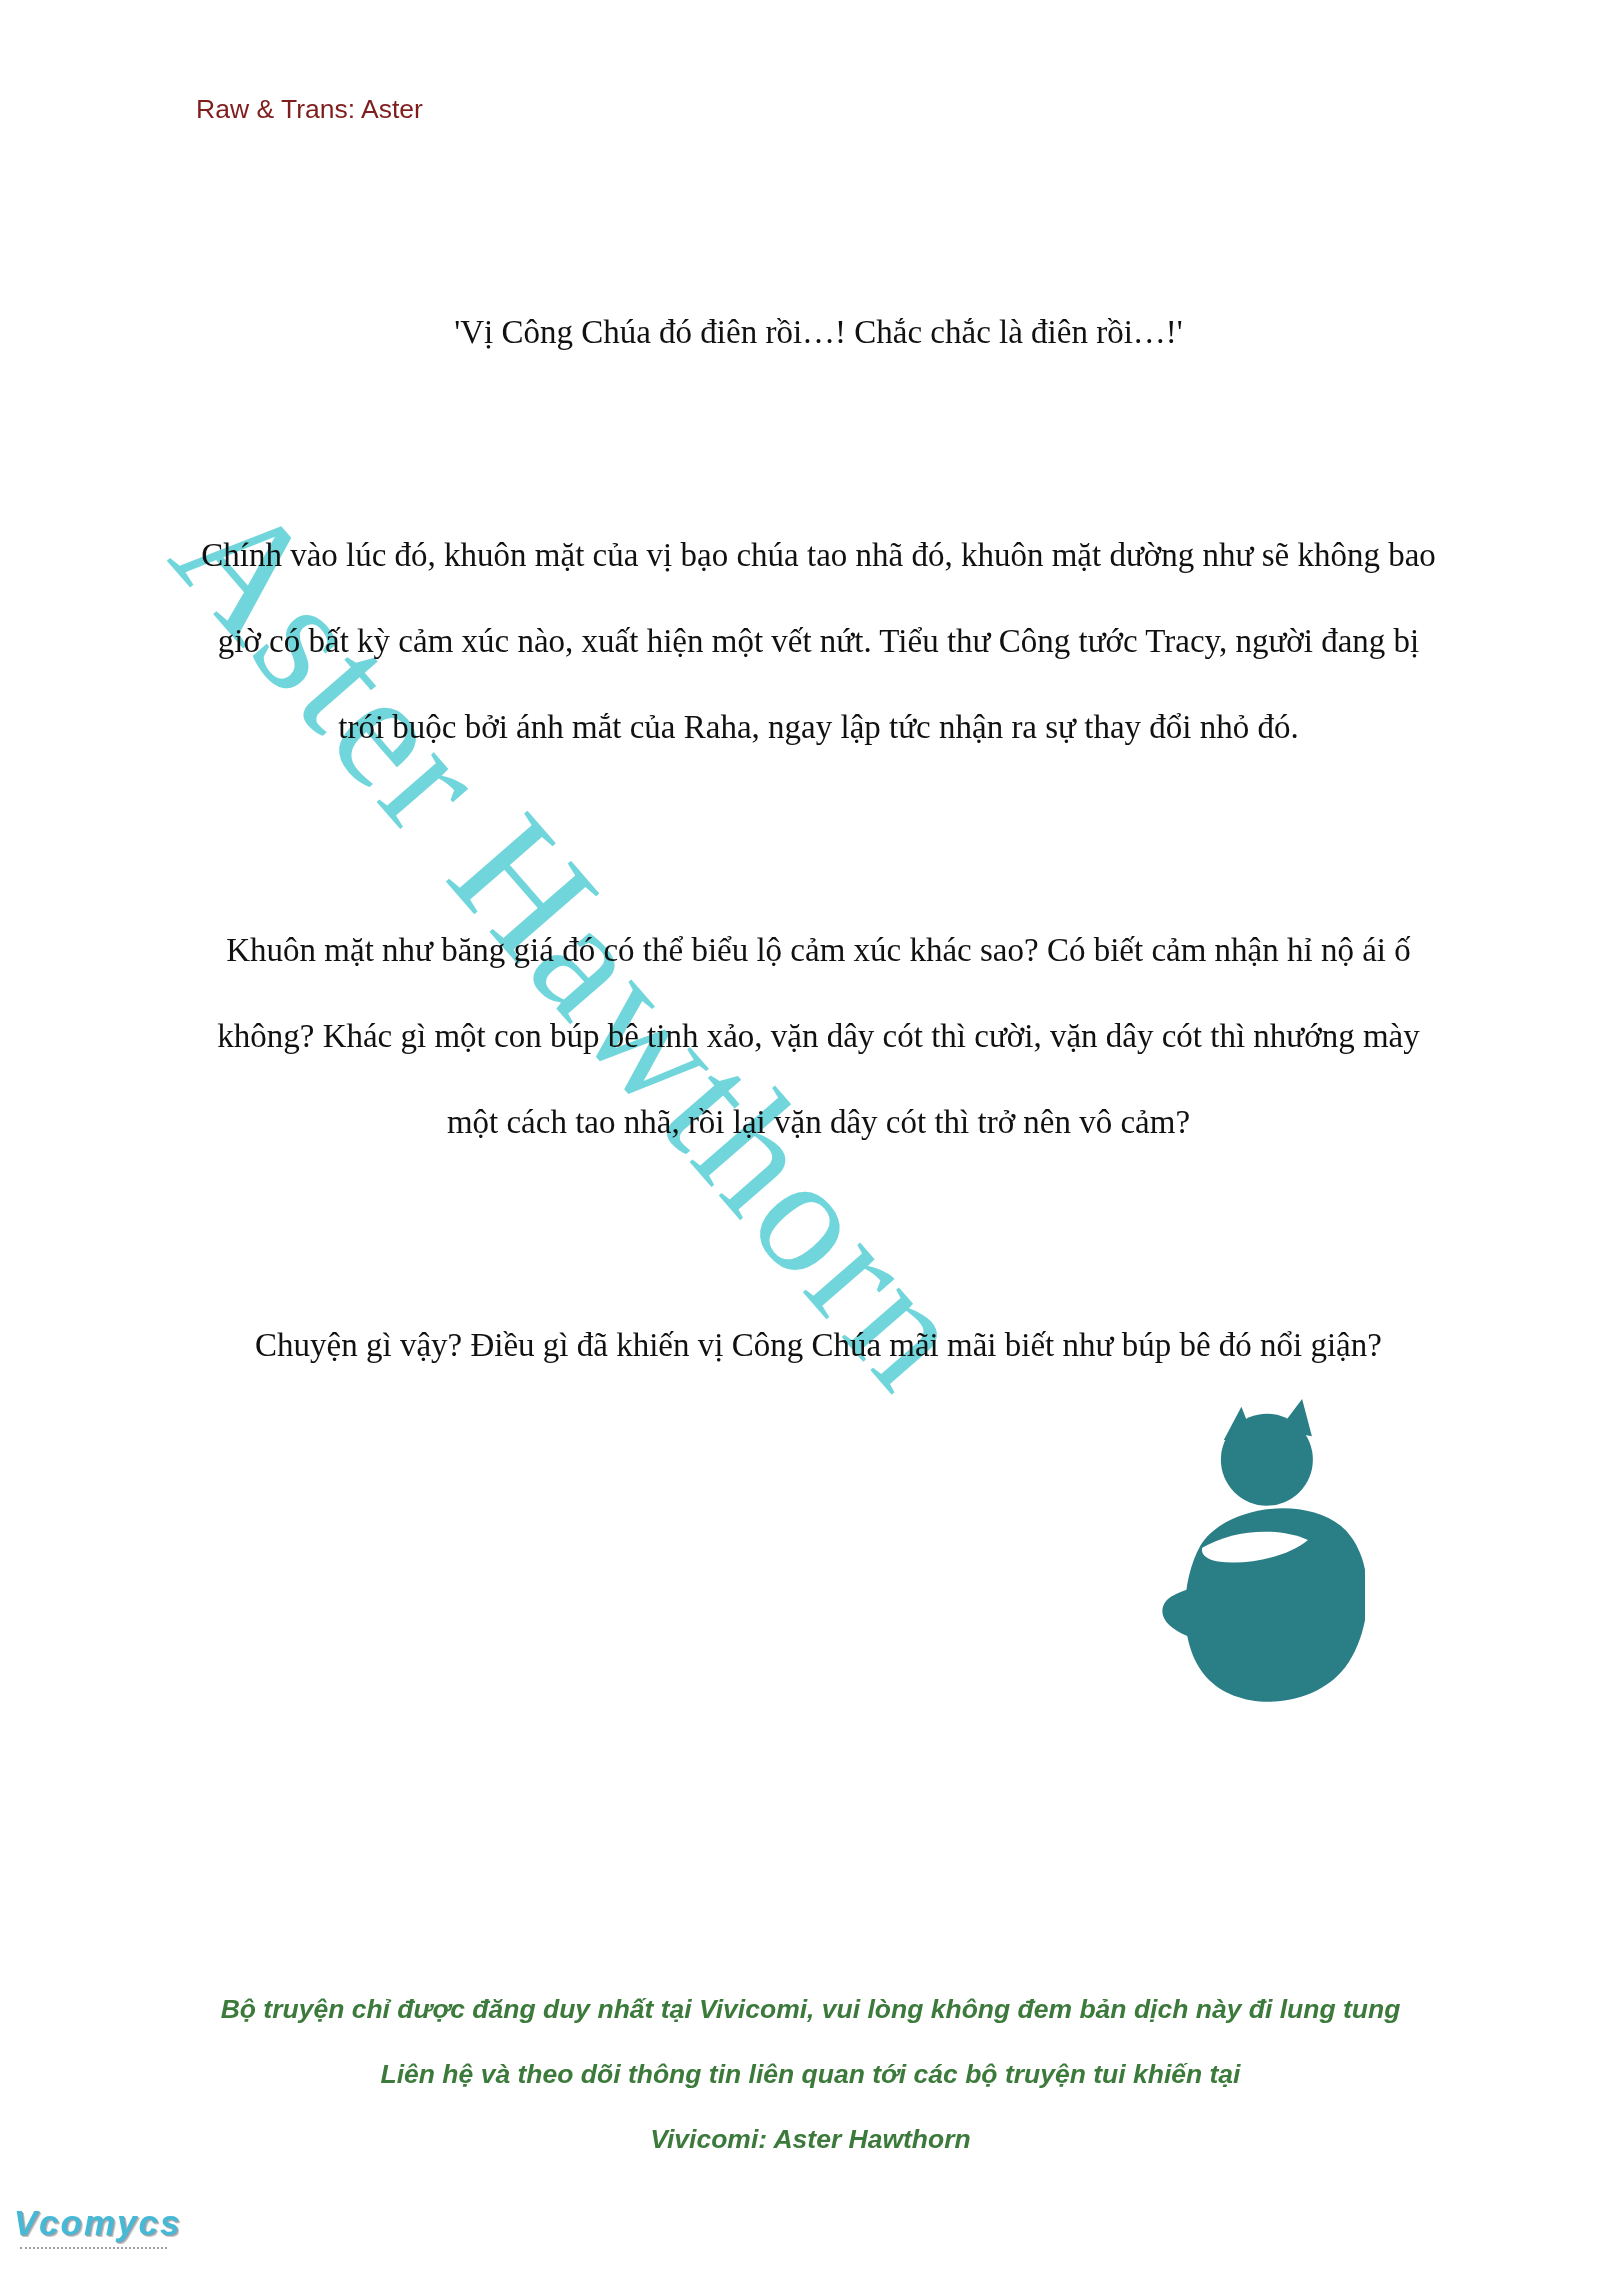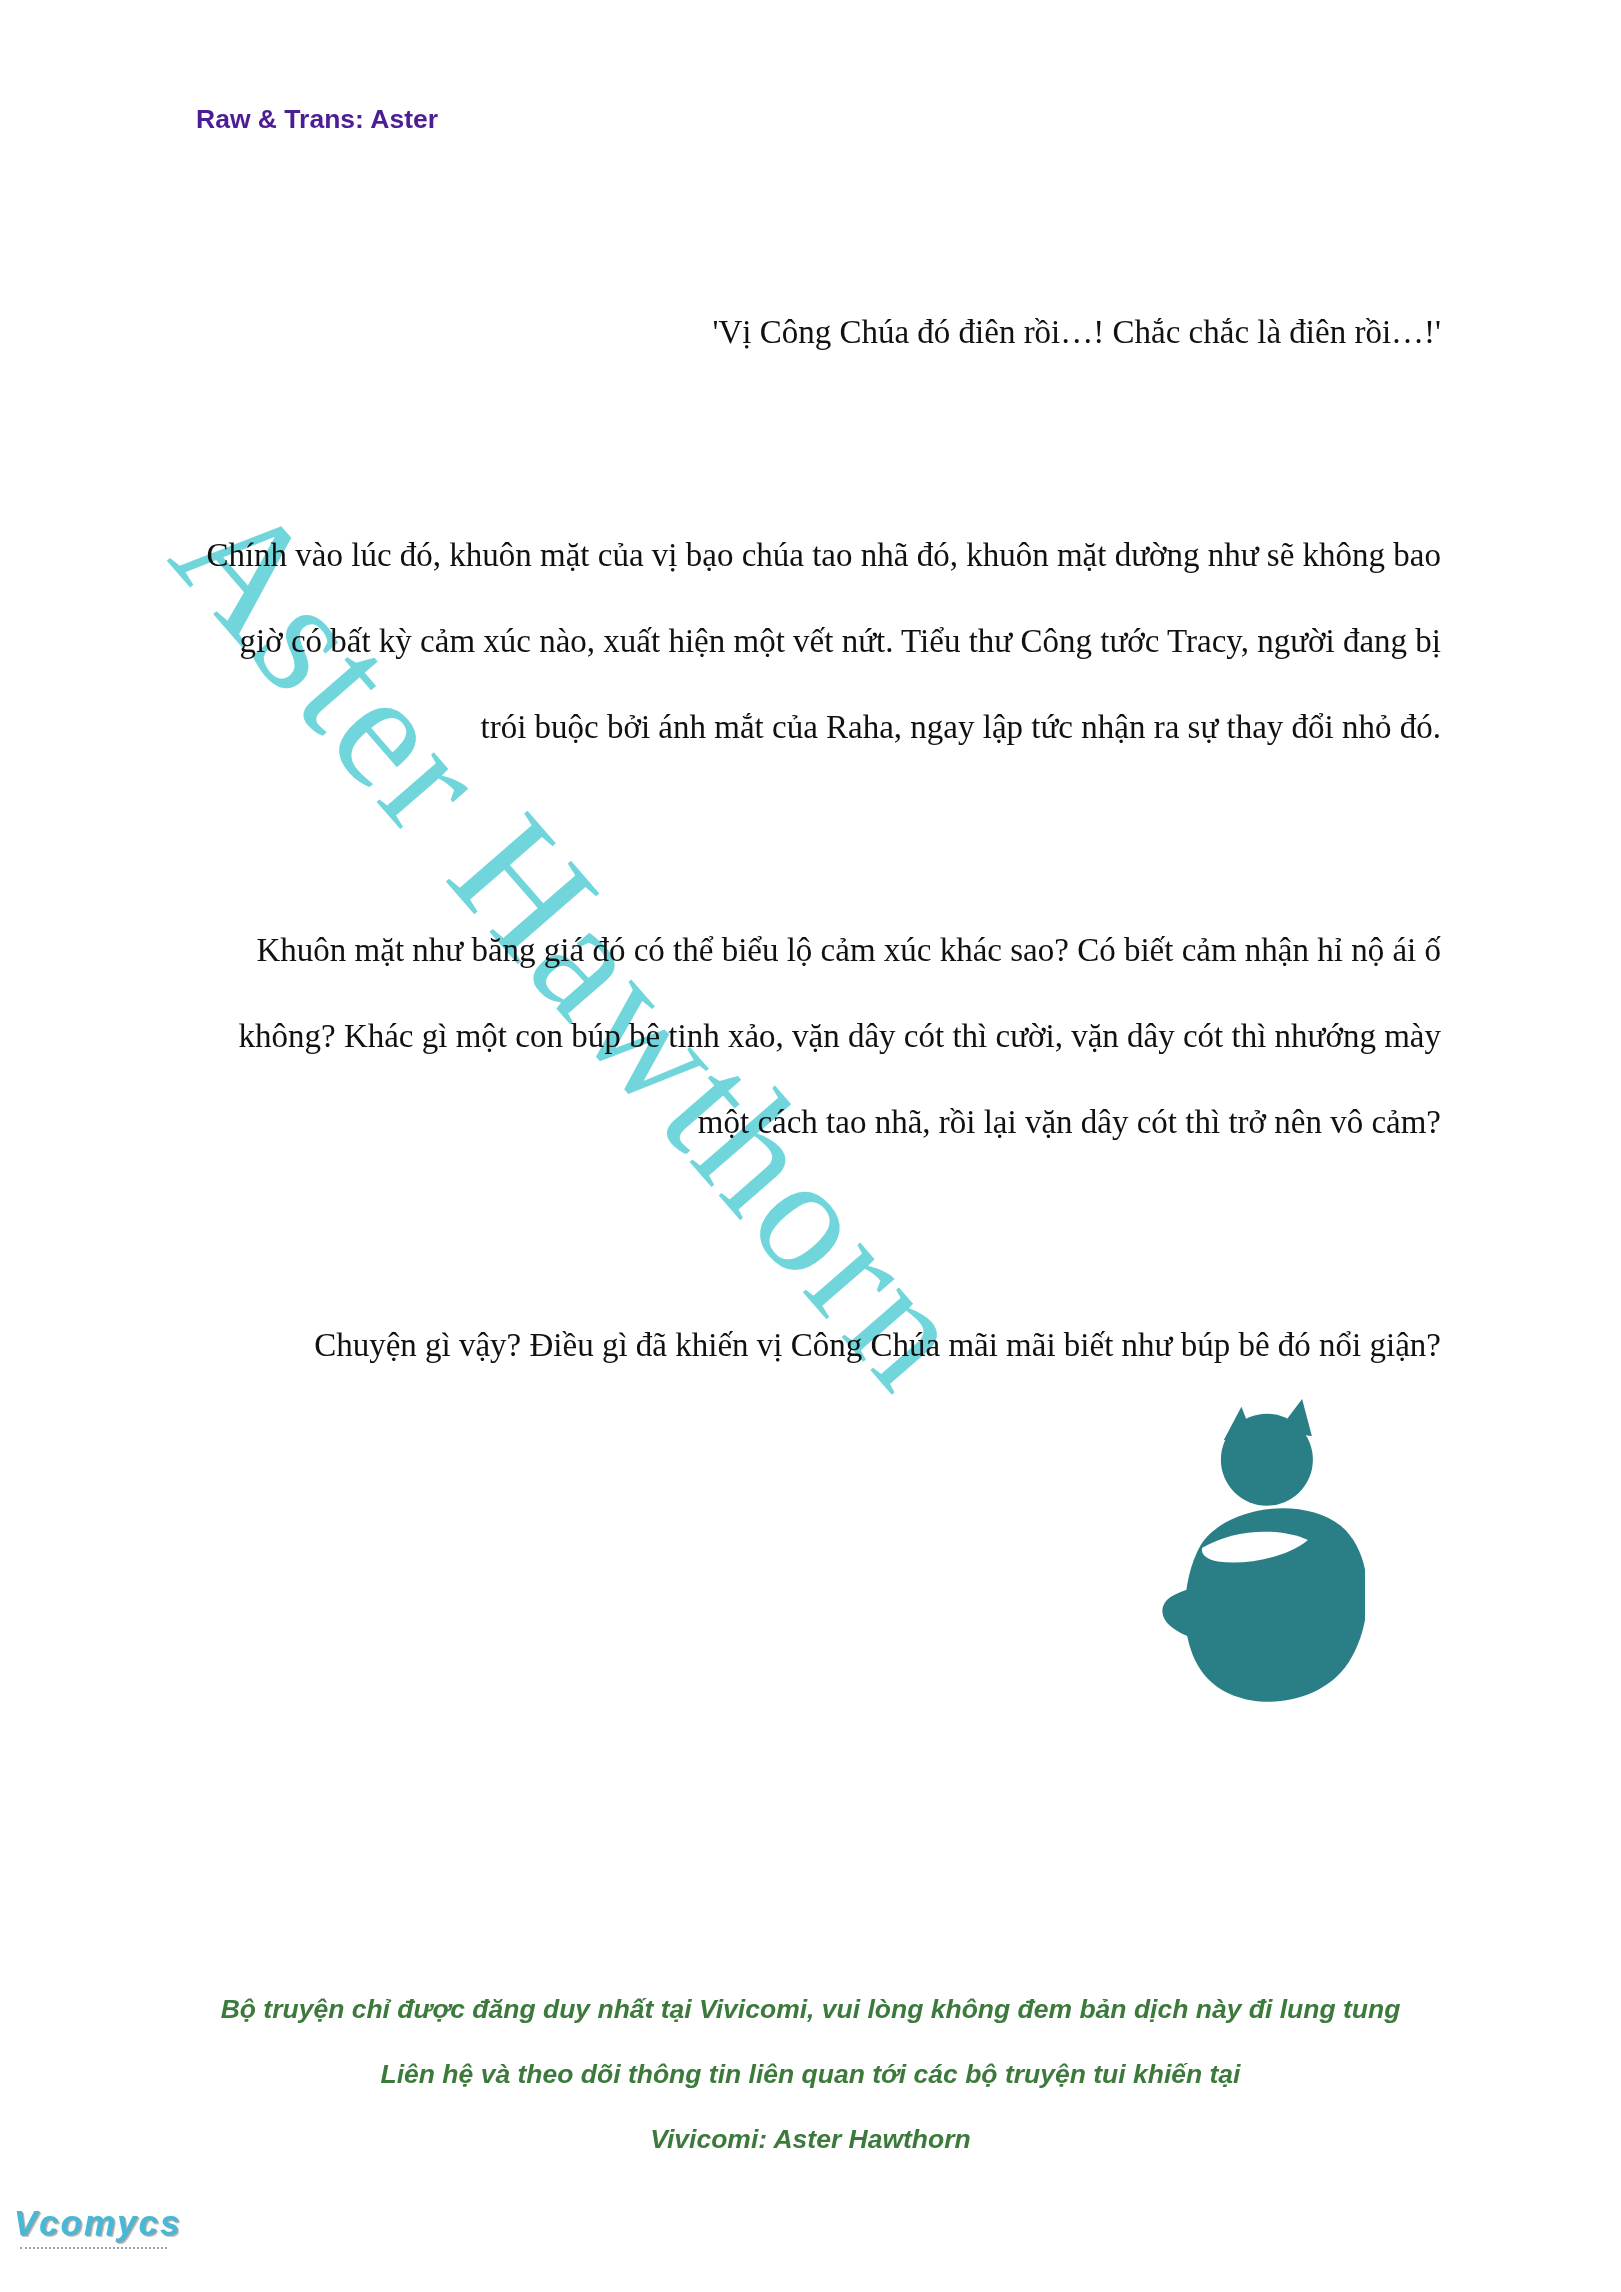--- a/index.html
+++ b/index.html
@@ -11,26 +11,25 @@
     width: 1621px;
     height: 2293px;
     margin: 0 auto;
     background: #ffffff;
     overflow: hidden;
   }
 
   .credit {
     position: absolute;
     left: 196px;
-    top: 104px;
+    top: 94px;
     font-family: "Liberation Sans", sans-serif;
     font-size: 26.5px;
-    color: #4c1d95;
+    color: #7f1d1d;
     z-index: 3;
-    font-weight: bold;
   }
 
   .watermark {
     position: absolute;
     left: 279px;
     top: 461px;
     font-family: "Liberation Serif", serif;
     font-size: 165px;
     letter-spacing: 3.9px;
     color: rgba(72, 203, 209, 0.78);
@@ -53,21 +52,21 @@
     left: 196px;
     top: 289px;
     width: 1245px;
     z-index: 2;
   }
   .content p {
     font-size: 33px;
     line-height: 86px;
     color: #111111;
     margin-bottom: 137px;
-    text-align: right;
+    text-align: center;
   }
 
   .footer {
     position: absolute;
     left: 0;
     top: 1977px;
     width: 100%;
     text-align: center;
     z-index: 3;
     font-family: "Liberation Sans", sans-serif;

